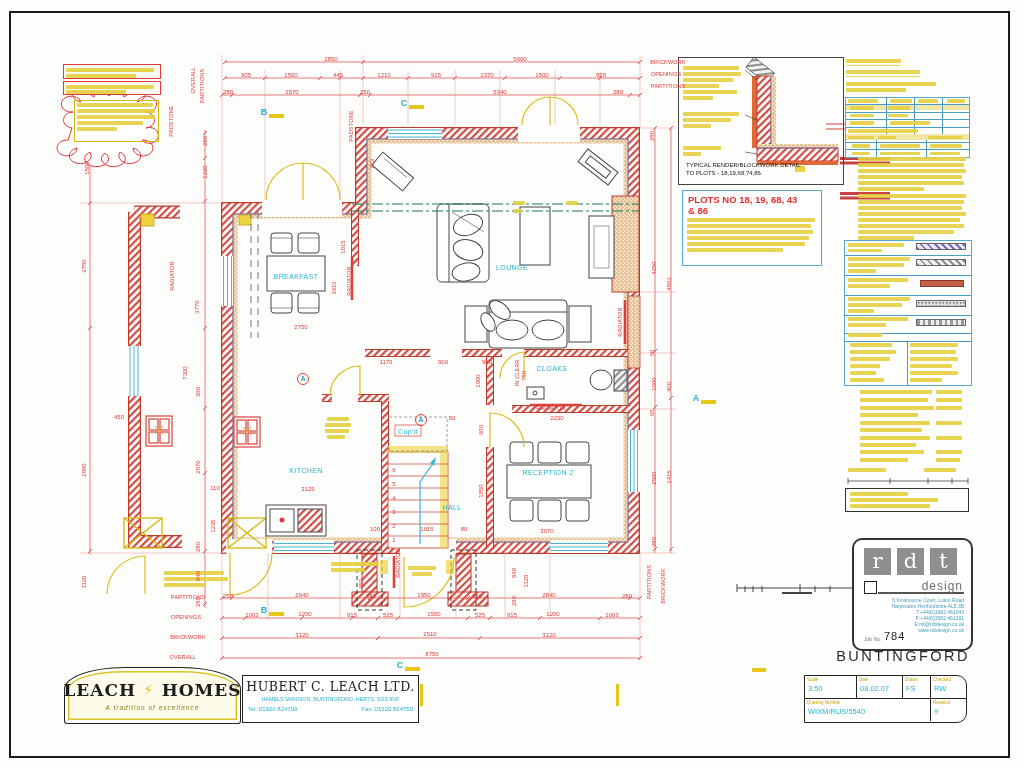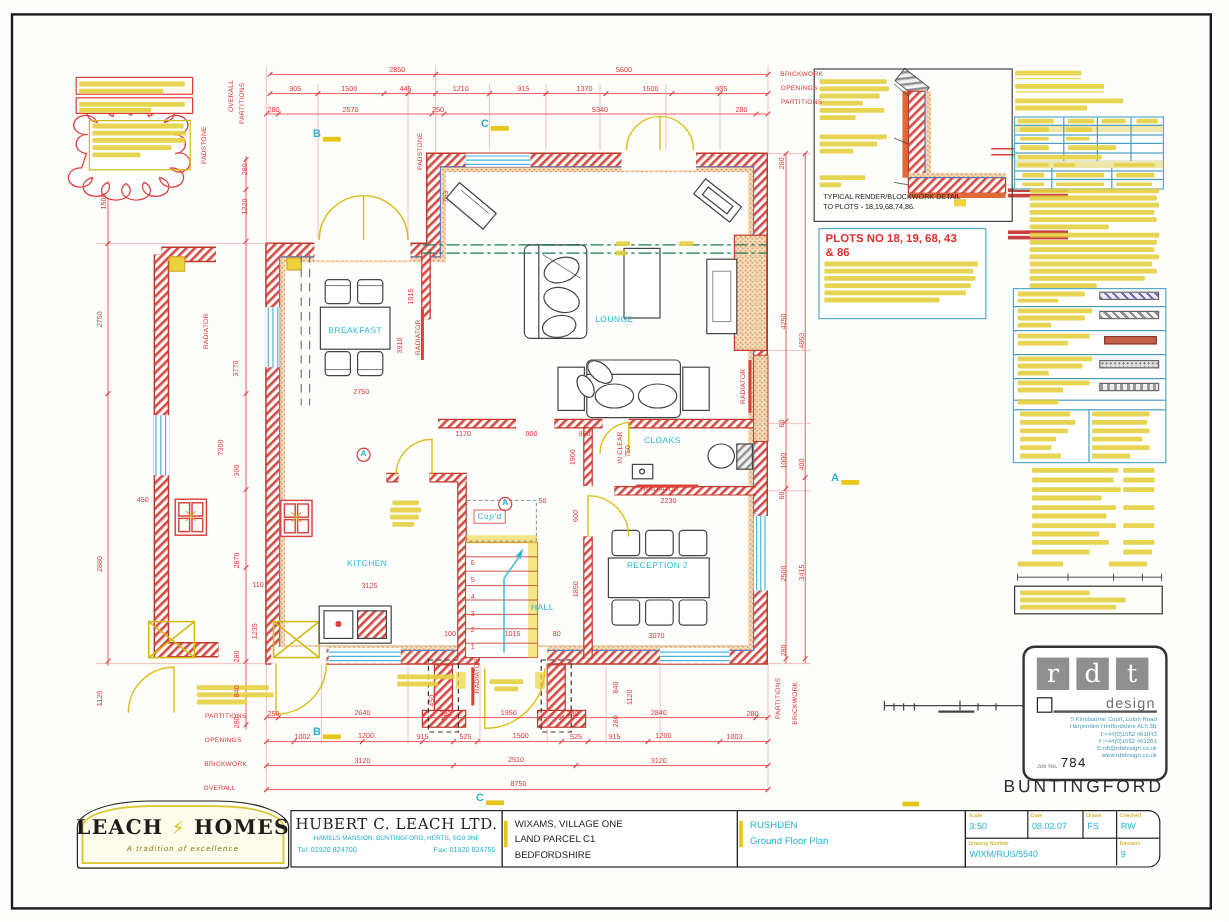--- a/index.html
+++ b/index.html
@@ -394,30 +394,21 @@
 
   <div id="tb-hubert" class="tb">
     <div class="nm">HUBERT C. LEACH LTD.</div>
     <div class="ad">HAMELS MANSION, BUNTINGFORD, HERTS, SG9 9NF</div>
     <div class="tf">
       <span>Tel: 01920 824700</span>
       <span>Fax: 01920 824750</span>
     </div>
   </div>
 
-  <div id="tb-wixams" class="tb">
-    <div>WIXAMS, VILLAGE ONE</div>
-    <div>LAND PARCEL C1</div>
-    <div>BEDFORDSHIRE</div>
-  </div>
-
-  <div id="tb-rushden" class="tb">
-    <div>RUSHDEN</div>
-    <div>Ground Floor Plan</div>
-  </div>
+
 
   <div id="tb-meta" class="tb">
     <div class="mcell" style="left:0;top:0;width:52px;height:23px;border-bottom:1px solid #222;">
       <div class="mlab">Scale</div>
       <div class="mval">3:50</div>
     </div>
     <div class="mcell" style="left:52px;top:0;width:46px;height:23px;border-bottom:1px solid #222;">
       <div class="mlab">Date</div>
       <div class="mval">08.02.07</div>
     </div>

